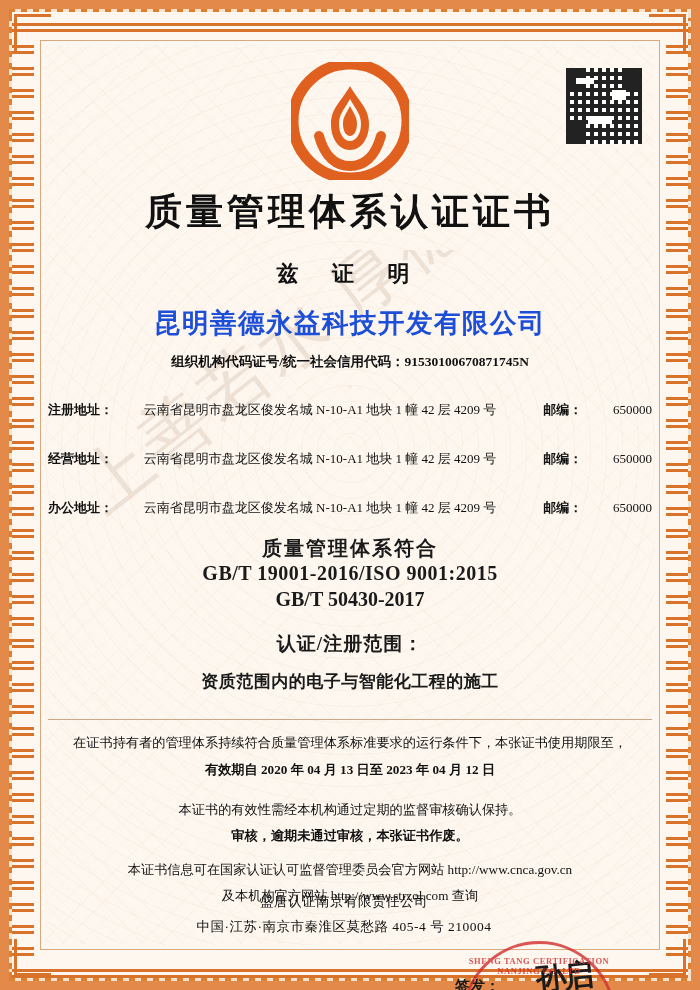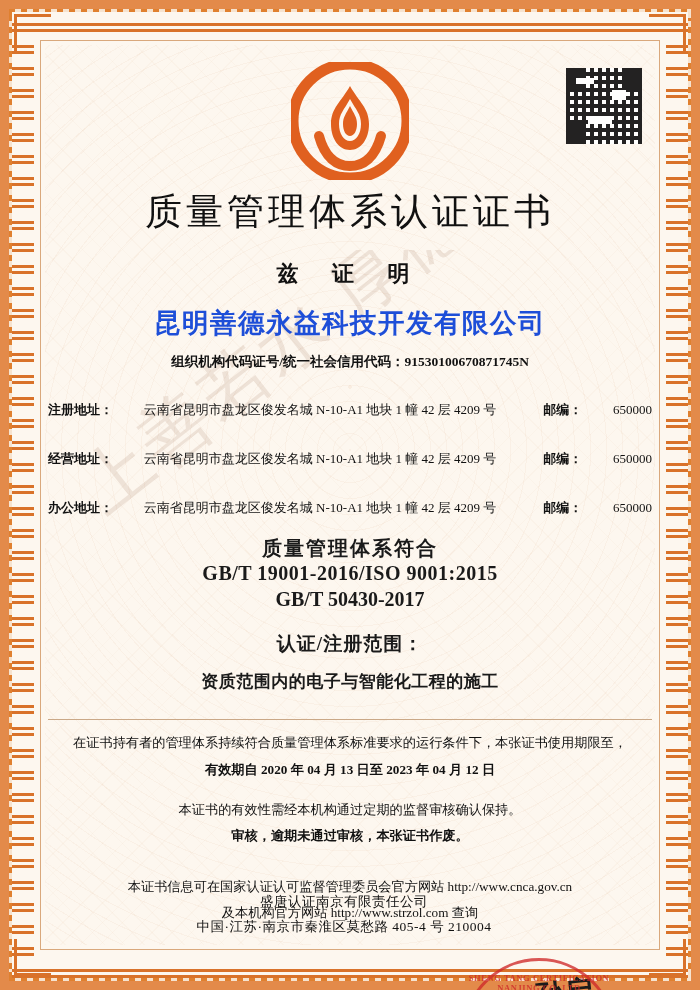--- a/index.html
+++ b/index.html
@@ -157,21 +157,21 @@
       linear-gradient(#111,#111) 56px 0/20px 20px no-repeat,
       linear-gradient(#111,#111) 0 56px/20px 20px no-repeat;
   }
   .qr-inner {
     position: absolute;
     inset: 0;
   }
 
   .title {
     font-size: 37px;
-    font-weight: normal;
+    font-weight: bold;
     letter-spacing: 4px;
     color: #111;
     margin-top: 4px;
     font-family: "Liberation Serif", serif;
   }
   .cert-no {
     margin-top: 12px;
     font-size: 16.5px;
     font-weight: bold;
     color: #111;
@@ -396,21 +396,21 @@
 
     <div class="divider"></div>
 
     <div class="para">在证书持有者的管理体系持续符合质量管理体系标准要求的运行条件下，本张证书使用期限至，</div>
     <div class="para bold" style="margin-top:2px;">有效期自 2020 年 04 月 13 日至 2023 年 04 月 12 日</div>
 
     <div class="para" style="margin-top:16px;">本证书的有效性需经本机构通过定期的监督审核确认保持。</div>
 
     <div class="para bold" style="margin-top:2px;">审核，逾期未通过审核，本张证书作废。</div>
 
-    <div class="para" style="margin-top:26px;">本证书信息可在国家认证认可监督管理委员会官方网站 http://www.cnca.gov.cn</div>
+    <div class="para" style="margin-top:9px;">本证书信息可在国家认证认可监督管理委员会官方网站 http://www.cnca.gov.cn</div>
     <div class="para" style="margin-top:2px;">及本机构官方网站 http://www.strzol.com 查询</div>
 
     <div class="sign-row">
       <span class="sign-label">签发：</span>
       <span class="signature">孙启</span>
       <div class="stamp">
         <div class="arc-top">SHENG TANG CERTIFICATION NANJING CO.,LTD</div>
 
       </div>
     </div>

